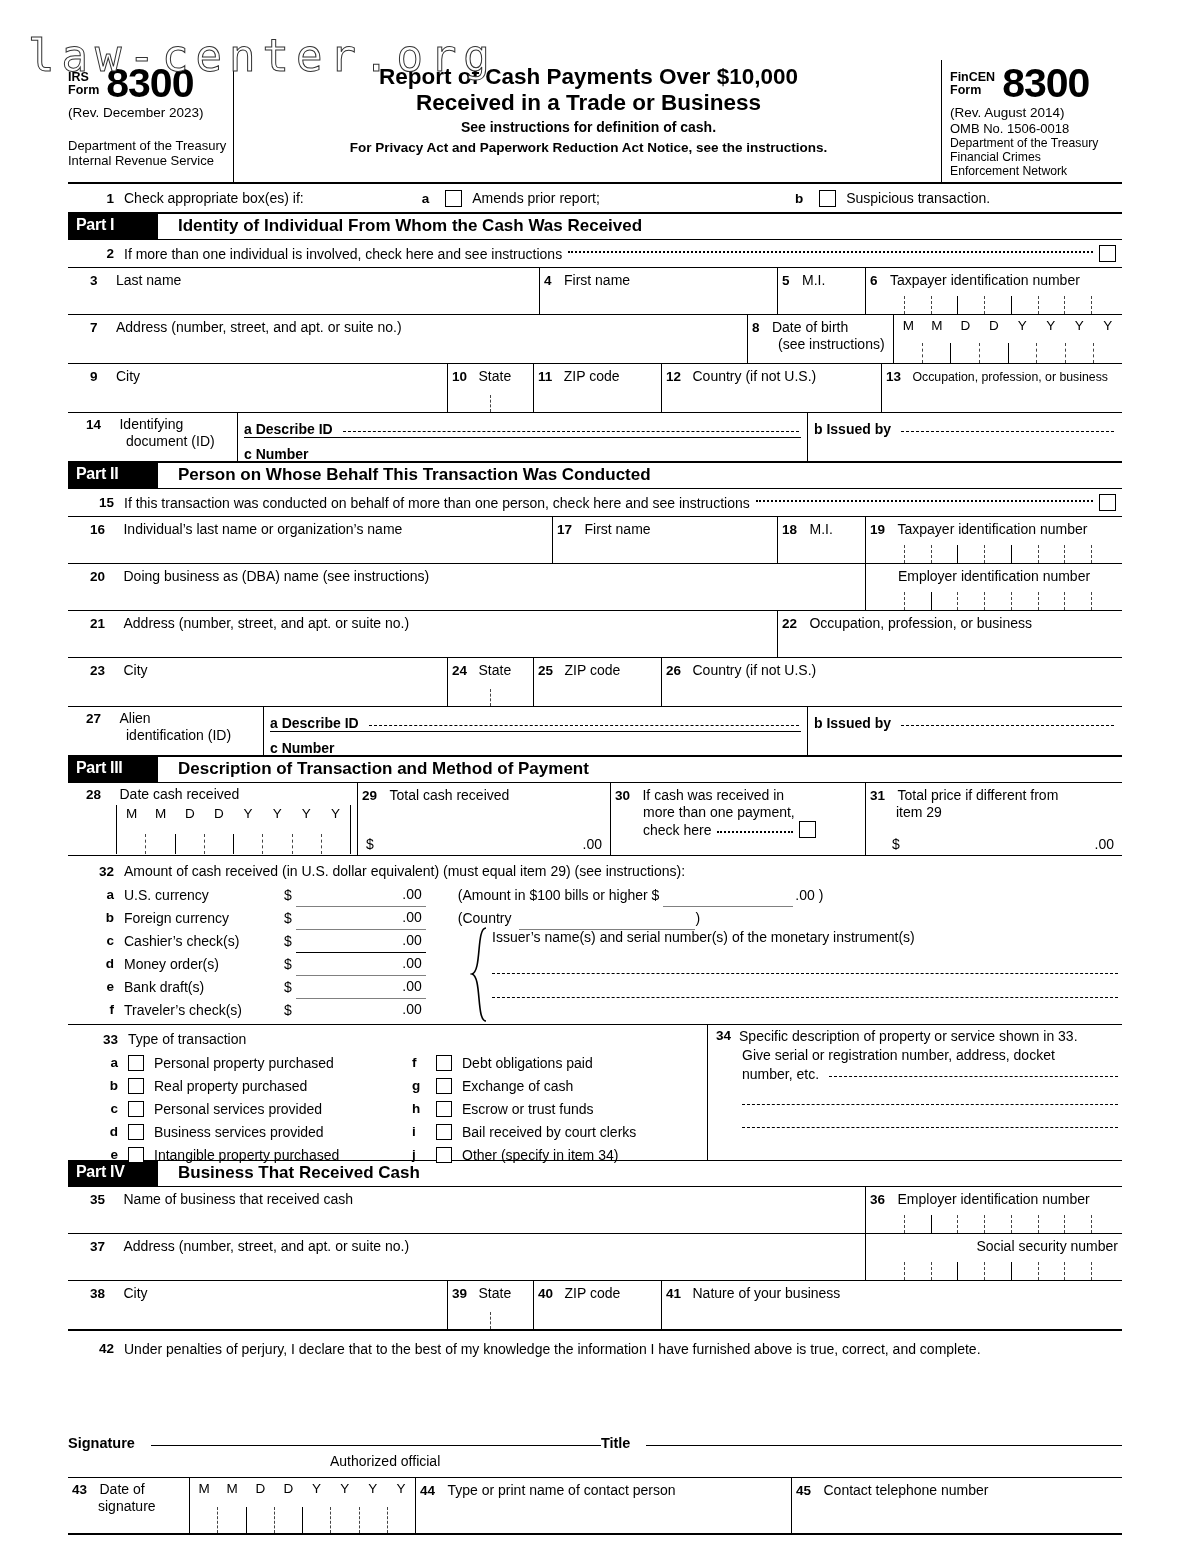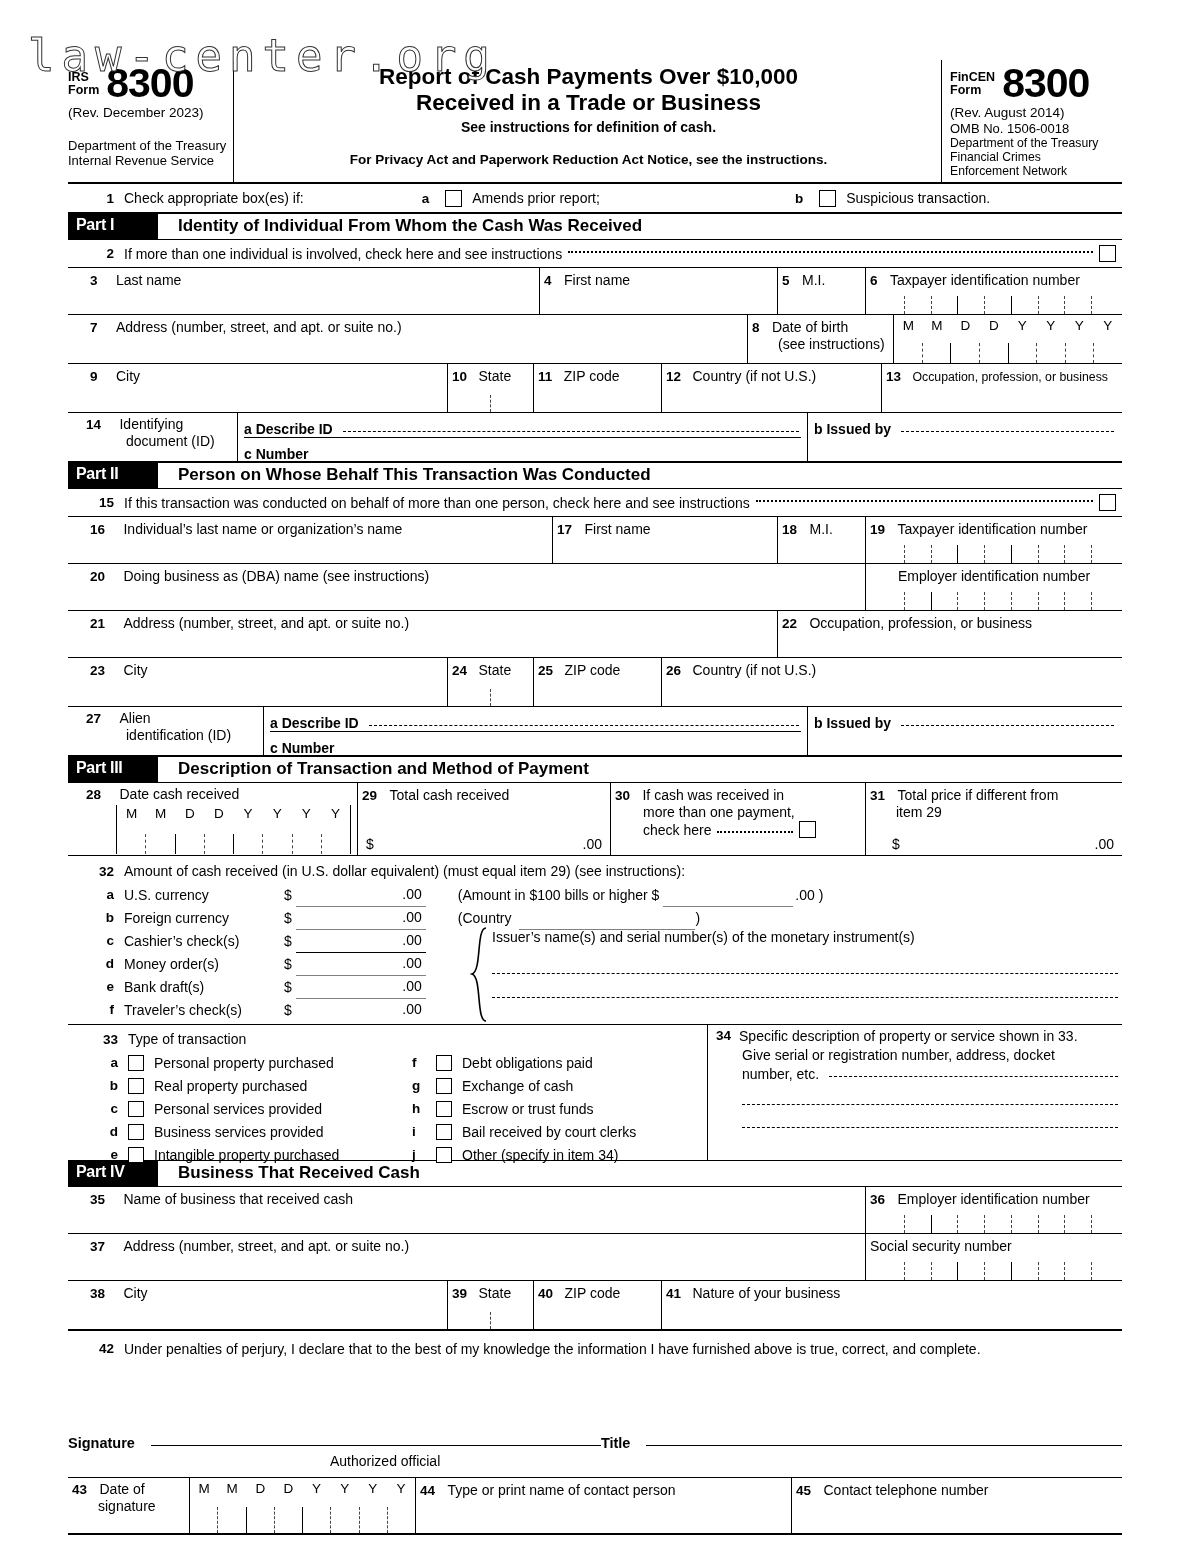--- a/index.html
+++ b/index.html
@@ -112,21 +112,21 @@
         <div class="dept">
           <div>Department of the Treasury</div>
           <div>Internal Revenue Service</div>
         </div>
       </div>
 
       <div class="hdr-c">
         <div class="title1">Report of Cash Payments Over $10,000</div>
         <div class="title1">Received in a Trade or Business</div>
         <div class="title2">See instructions for definition of cash.</div>
-        <div class="title3" style="margin-top:16px">For Privacy Act and Paperwork Reduction Act Notice, see the instructions.</div>
+        <div class="title3" style="margin-top:4px">For Privacy Act and Paperwork Reduction Act Notice, see the instructions.</div>
       </div>
 
       <div class="hdr-r">
         <div class="fincen-line">
           <div class="fincen-lbl">
             <div>FinCEN</div>
             <div>Form</div>
           </div>
           <div class="bignum">8300</div>
         </div>
@@ -645,21 +645,21 @@
             <span class="segcell none"></span>
         </div>
       </div>
     </div>
 
     <div class="row" style="height:46px">
       <div class="cell brd" style="width:798px">
         <span class="num" style="margin-left:18px">37</span>
         <span class="lbl" style="margin-left:14px">Address (number, street, and apt. or suite no.)</span>
       </div>
-      <div class="cell" style="flex:1;text-align:left">
+      <div class="cell" style="flex:1;text-align:right">
         <span class="lbl">Social security number</span>
         <div class="segwrap" style="left:12px;right:4px;height:18px">
           <span class="segcell"></span>
             <span class="segcell"></span>
             <span class="segcell solid"></span>
           <span class="segcell"></span>
             <span class="segcell solid"></span>
           <span class="segcell"></span>
             <span class="segcell"></span>
             <span class="segcell"></span>

